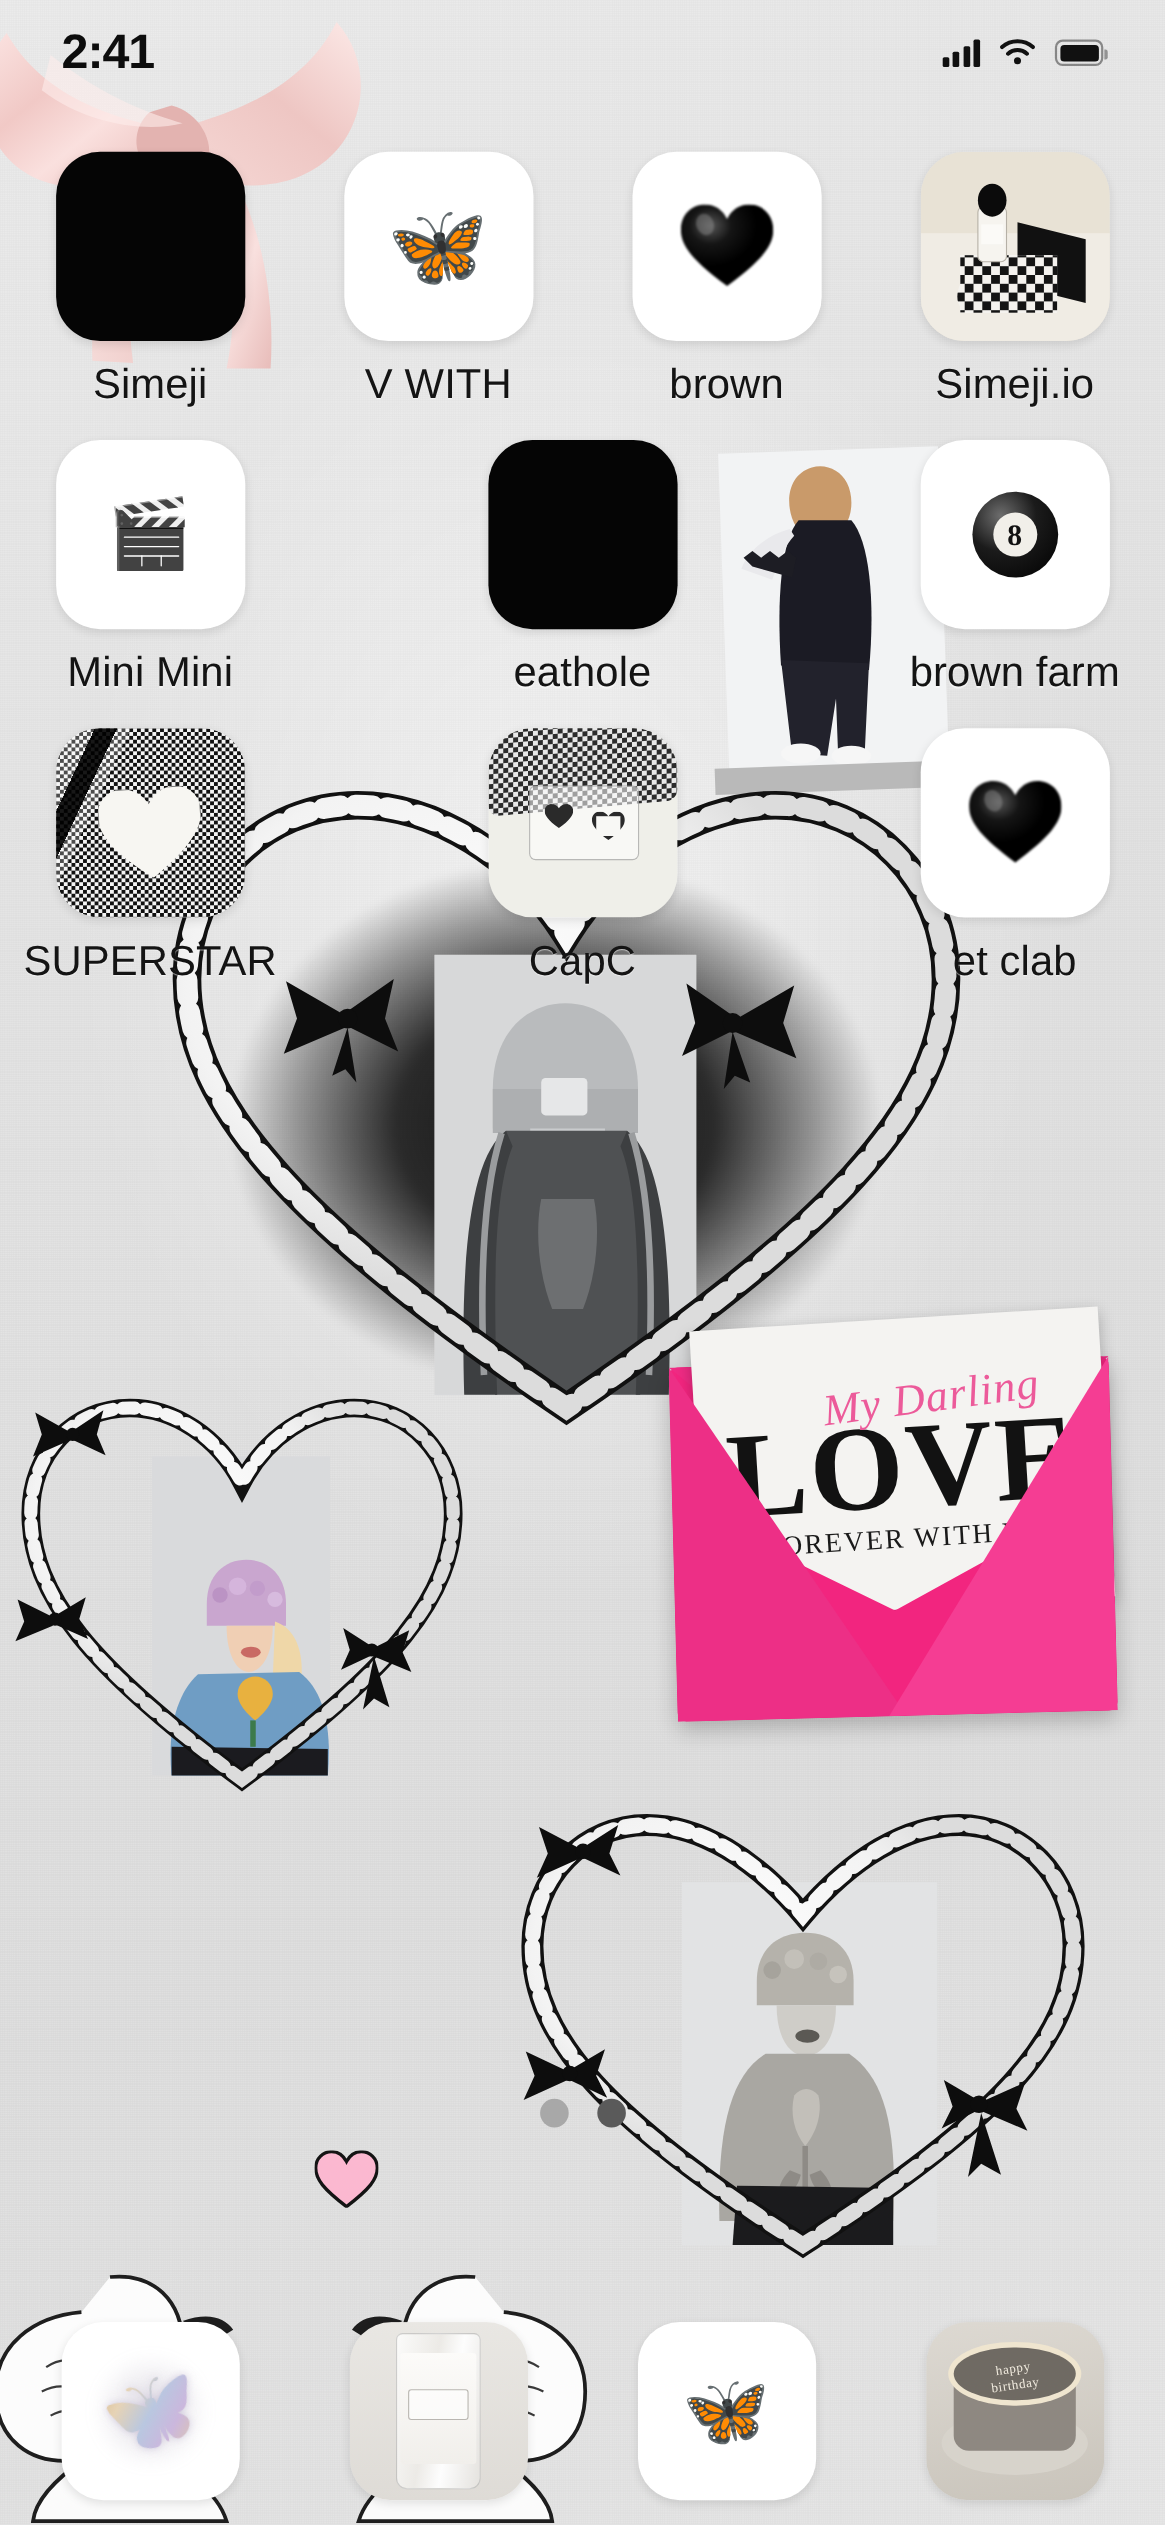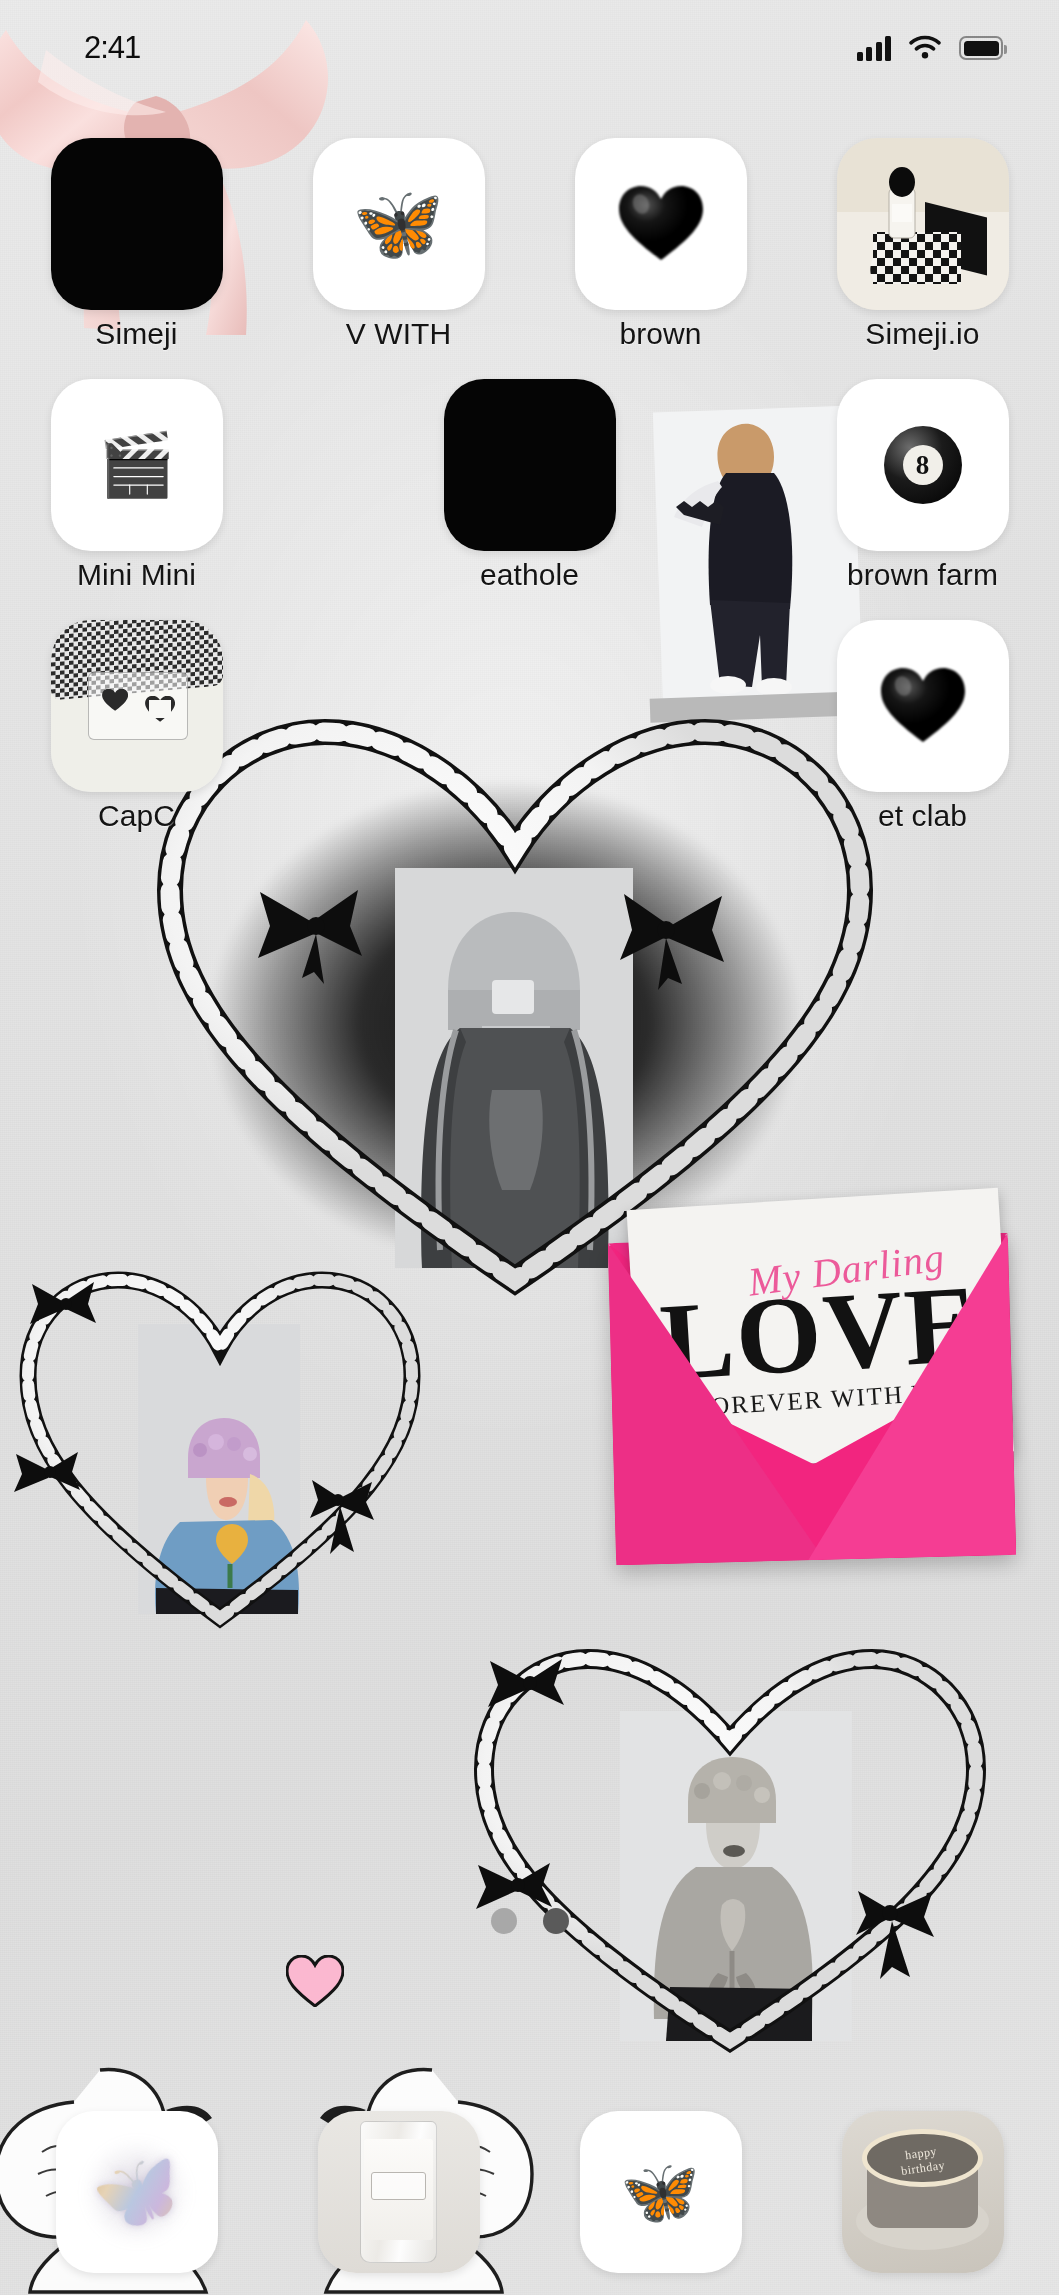--- a/index.html
+++ b/index.html
@@ -20,21 +20,21 @@
   #grain { position:absolute; inset:0; z-index:1; opacity:.5;
     background-image:
       repeating-linear-gradient(0deg, rgba(0,0,0,.025) 0 1px, rgba(255,255,255,.02) 1px 2px),
       repeating-linear-gradient(90deg, rgba(0,0,0,.018) 0 1px, rgba(255,255,255,.015) 1px 2px);
   }
 
   
   #status-bar { position:absolute; top:0; left:0; right:0; height:96px; z-index:60;
     display:flex; align-items:center; justify-content:space-between;
     padding:0 56px; }
-  #clock { font-size:31px; font-weight:400; color:#0d0d0d; letter-spacing:-1px;margin-left:28px; }
+  #clock { font-size:44px; font-weight:700; color:#0d0d0d; letter-spacing:-1px; }
   #status-right { display:flex; align-items:center; gap:17px; }
   .bars { display:flex; align-items:flex-end; gap:3.5px; height:26px; }
   .bars i { display:block; width:6px; background:#111; border-radius:1.5px; }
   .bars i:nth-child(1){height:9px}.bars i:nth-child(2){height:14px}
   .bars i:nth-child(3){height:19px}.bars i:nth-child(4){height:25px}
   .batt { width:44px; height:24px; border:2.5px solid rgba(20,20,20,.45);
     border-radius:7px; padding:2.5px; position:relative; }
   .batt::after{content:"";position:absolute;right:-6px;top:7px;width:3.5px;height:9px;
     background:rgba(20,20,20,.4);border-radius:0 2px 2px 0;}
   .batt b { display:block; height:100%; width:100%; background:#111; border-radius:3.5px; }
@@ -53,21 +53,21 @@
 
   
   .pearl-heart { position:absolute; z-index:7; pointer-events:none; }
 
   
   #app-grid { position:absolute; z-index:20; left:0; top:138px; width:1059px; }
   .app-row { display:flex; justify-content:space-between; padding:0 48px; margin-bottom:28px; }
   .app { width:177px; display:flex; flex-direction:column; align-items:center; }
   .icon { width:172px; height:172px; border-radius:40px; overflow:hidden;
     position:relative; box-shadow:0 3px 9px rgba(0,0,0,.10); }
-  .app-label { margin-top:7px; font-size:30px; color:#141414; letter-spacing:.1px;
+  .app-label { margin-top:19px; font-size:38px; color:#141414; letter-spacing:.1px;
     white-space:nowrap; text-align:right;
     text-shadow:0 1px 1px rgba(255,255,255,.6); }
   .icon-white { background:#fff; }
   .icon-black { background:#050505; }
 
   
   .gloss-heart { position:absolute; left:50%; top:50%; transform:translate(-50%,-50%);
     width:84px; height:76px; filter:blur(1.2px); }
 
   
@@ -456,20 +456,28 @@
             <span>8</span>
           </div>
       </div>
       <div class="app-label">brown farm</div>
     </div>
   </div>
 
   <div class="app-row">
     <div class="app">
       <div class="icon">
+        <div class="compbook">
+          <div class="plate"></div>
+        </div>
+      </div>
+      <div class="app-label">SUPERSTAR</div>
+    </div>
+    <div class="app">
+      <div class="icon">
         <div class="bagicon">
           <div class="flap"></div>
           <div class="pouch"></div>
           <div class="h1"></div>
           <div class="h2"></div>
         </div>
       </div>
       <div class="app-label">CapC</div>
     </div>
     <div class="app">

